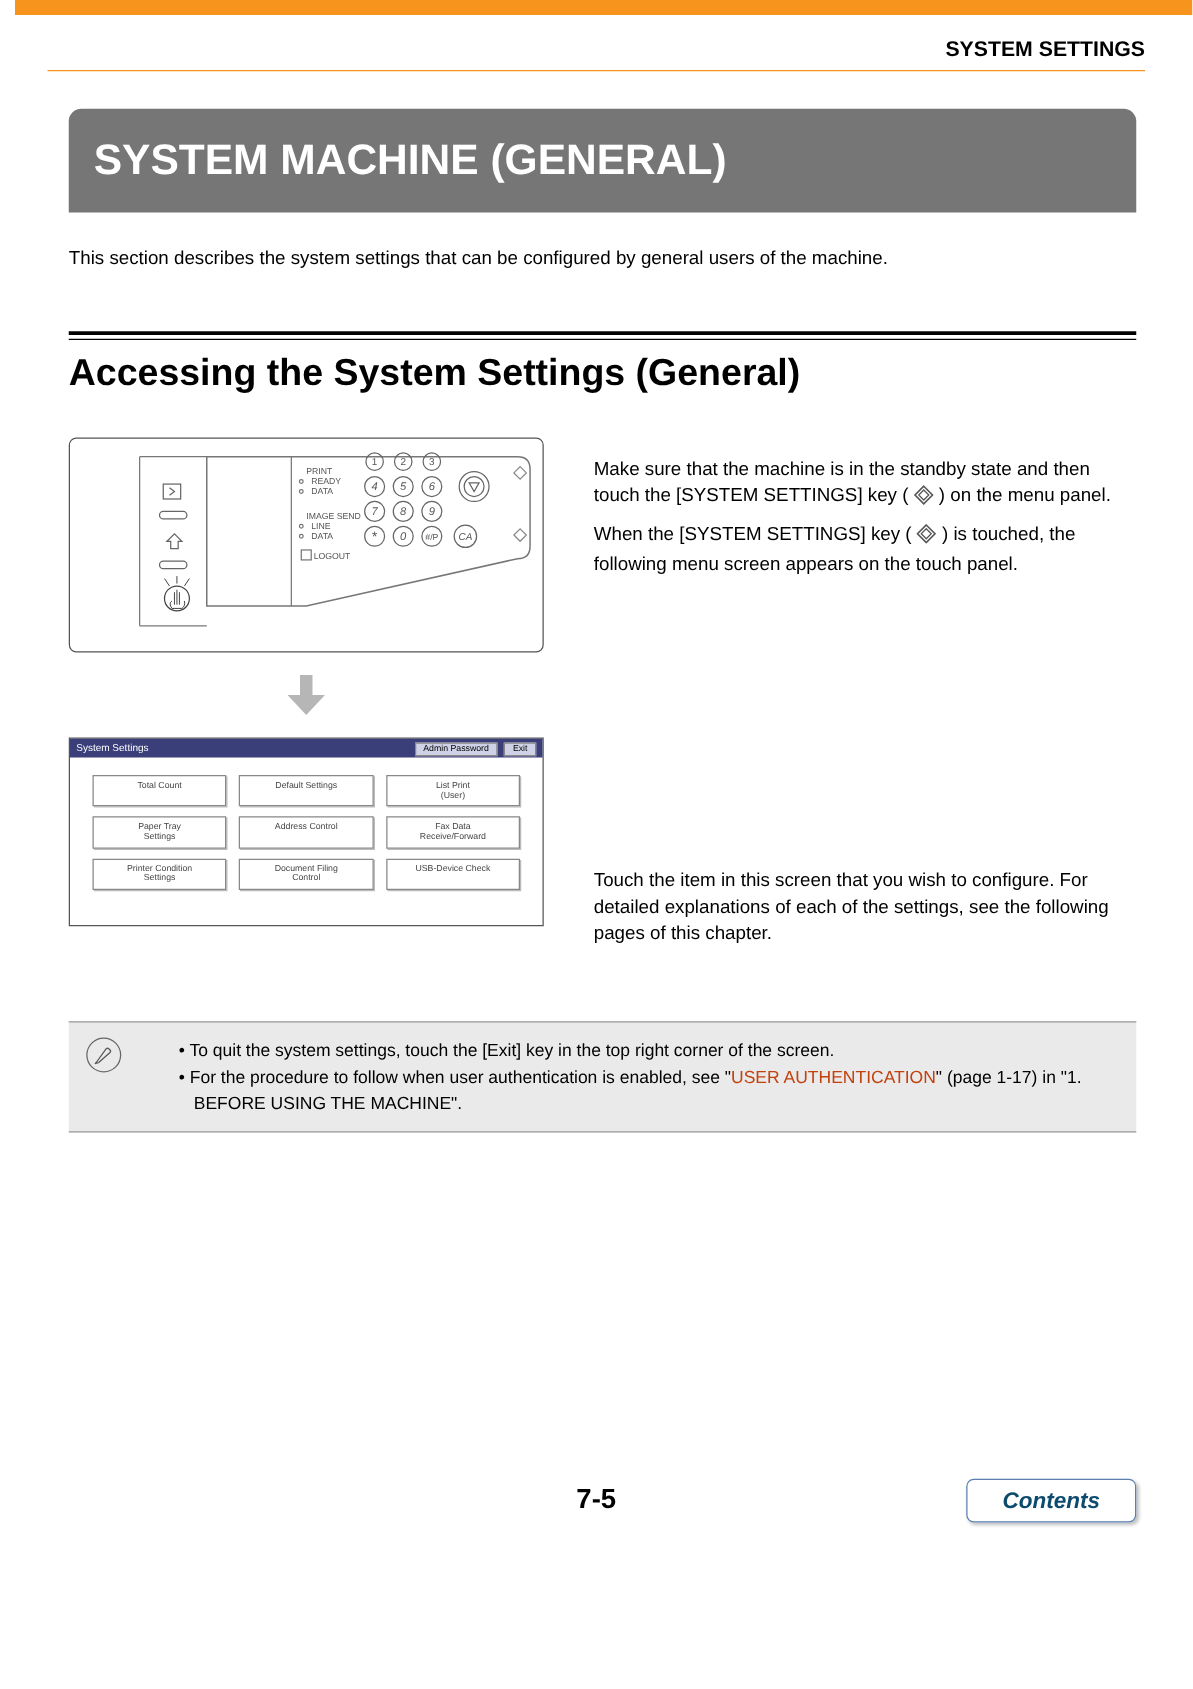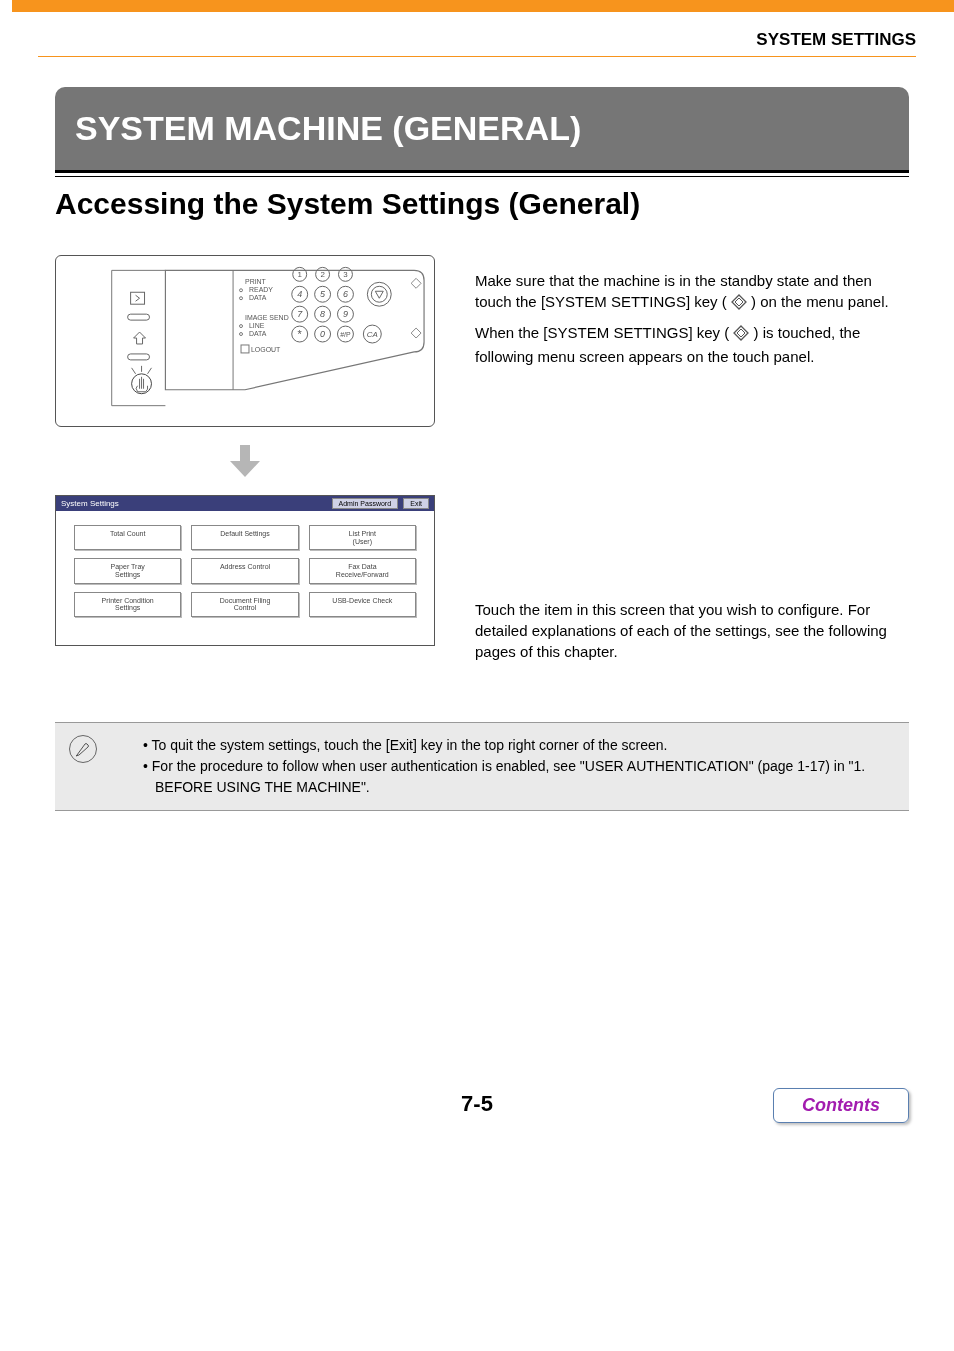--- a/index.html
+++ b/index.html
@@ -129,21 +129,21 @@
     height: 26px;
     border: 1px solid #666;
     border-radius: 50%;
     display: flex;
     align-items: center;
     justify-content: center;
   }
   .note-icon svg { width: 16px; height: 16px; }
   .note-list { flex: 1; }
   .note-list .item { padding-left: 14px; text-indent: -12px; margin-left: 28px; }
-  .link { color: #000000; }
+  .link { color: #c2410c; }
   .footer {
     margin-top: 280px;
     position: relative;
     height: 60px;
   }
   .page-num {
     text-align: center;
     font-size: 22px;
     font-weight: bold;
   }
@@ -151,21 +151,21 @@
     position: absolute;
     right: 45px;
     top: -3px;
     border: 1px solid #5a7fb0;
     border-radius: 6px;
     box-shadow: 2px 2px 3px rgba(0,0,0,0.25);
     padding: 6px 28px;
     font-size: 18px;
     font-weight: bold;
     font-style: italic;
-    color: #a21caf;
+    color: #0c4a6e;
   }
   .key-icon {
     display: inline-block;
     vertical-align: -3px;
   }
   .key-icon svg { width: 16px; height: 16px; }
 </style>
 </head>
 <body>
 
@@ -174,20 +174,21 @@
 <div class="header-line">
   <span>SYSTEM SETTINGS</span>
 </div>
 
 <div class="content">
 
   <div class="title-banner">
     <span>SYSTEM MACHINE (GENERAL)</span>
   </div>
 
+  <p class="intro">This section describes the system settings that can be configured by general users of the machine.</p>
 
   <div class="double-rule"></div>
   <div class="section-title">Accessing the System Settings (General)</div>
 
   <div class="two-col">
     <div class="left-col">
       <div class="panel-fig">
         <svg viewBox="0 0 380 170">
 
           <path d="M110 14 L360 14 Q370 14 370 24 L370 86 Q370 96 360 96 L190 134 L110 134 Z" fill="#fff" stroke="#777" stroke-width="1.2"></path>

